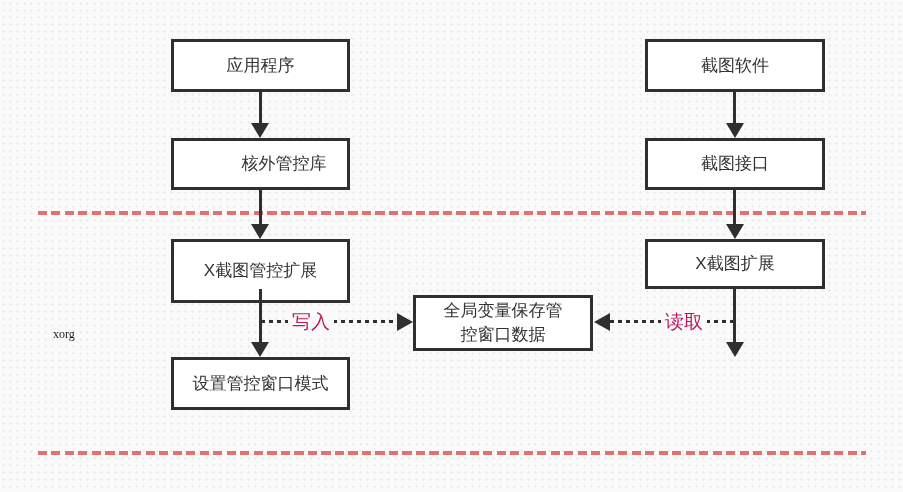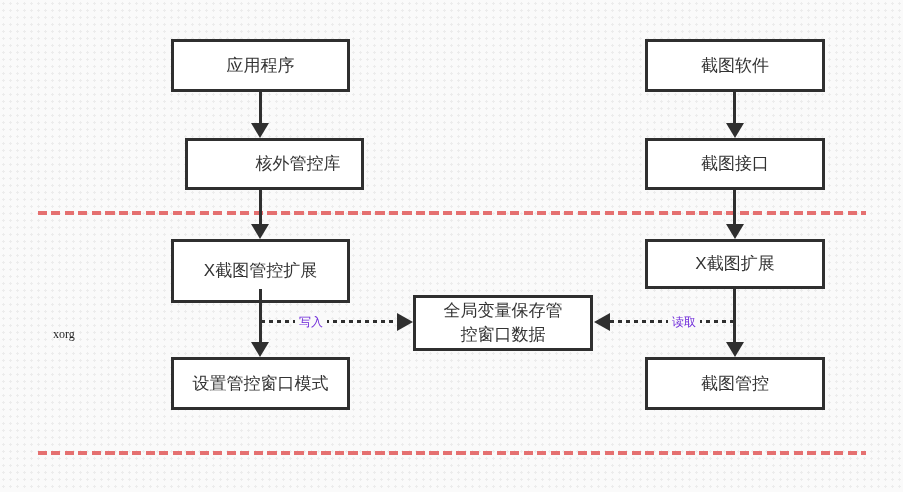--- a/index.html
+++ b/index.html
@@ -47,21 +47,21 @@
     position:absolute;width:0;height:0;
     border-top:9px solid transparent;
     border-bottom:9px solid transparent;
     border-right:16px solid #2f2f2f;
   }
   .edge-label{
     position:absolute;
     transform:translate(-50%,-50%);
     background:#fafafa;
     padding:0 4px;
-    font-size:12px;color:#6d28d9;
+    font-size:19px;color:#be185d;
     white-space:nowrap;
   }
   .divider{
     position:absolute;left:38px;width:828px;height:4px;
     background-image:repeating-linear-gradient(to right,#e57070 0 9px,transparent 9px 13.5px);
   }
   .region-label{
     position:absolute;left:53px;top:327px;
     font-family:"Liberation Serif","DejaVu Serif",serif;
     font-size:12px;color:#222222;
@@ -73,41 +73,38 @@
 <div class="canvas">
 
   <div class="divider" style="top:211px;"></div>
   <div class="divider" style="top:451px;"></div>
 
   <div class="region-label">xorg</div>
 
   <div class="node" style="left:171px;top:39px;width:179px;height:53px;">
     <span>应用程序</span>
   </div>
-  <div class="node" style="left:185px;top:138px;width:179px;height:52px;padding-left:47px;">
+  <div class="node" style="left:171px;top:138px;width:179px;height:52px;padding-left:47px;">
     <span>核外管控库</span>
   </div>
   <div class="node" style="left:171px;top:239px;width:179px;height:64px;">
     <span>X截图管控扩展</span>
   </div>
   <div class="node" style="left:171px;top:357px;width:179px;height:53px;justify-content:center;">
     <span>设置管控窗口模式</span>
   </div>
 
   <div class="node" style="left:645px;top:39px;width:180px;height:53px;">
     <span>截图软件</span>
   </div>
   <div class="node" style="left:645px;top:138px;width:180px;height:52px;">
     <span>截图接口</span>
   </div>
   <div class="node" style="left:645px;top:239px;width:180px;height:50px;text-align:right;">
     <span>X截图扩展</span>
-  </div>
-  <div class="node" style="left:645px;top:357px;width:180px;height:53px;">
-    <span>截图管控</span>
   </div>
 
   <div class="node" style="left:413px;top:295px;width:180px;height:56px;">
     <span class="wrap7">全局变量保存管控窗口数据</span>
   </div>
 
   <div>
     <i class="vline" style="left:259px;top:92px;height:31px;"></i>
     <i class="vhead" style="left:251px;top:123px;"></i>
   </div>

